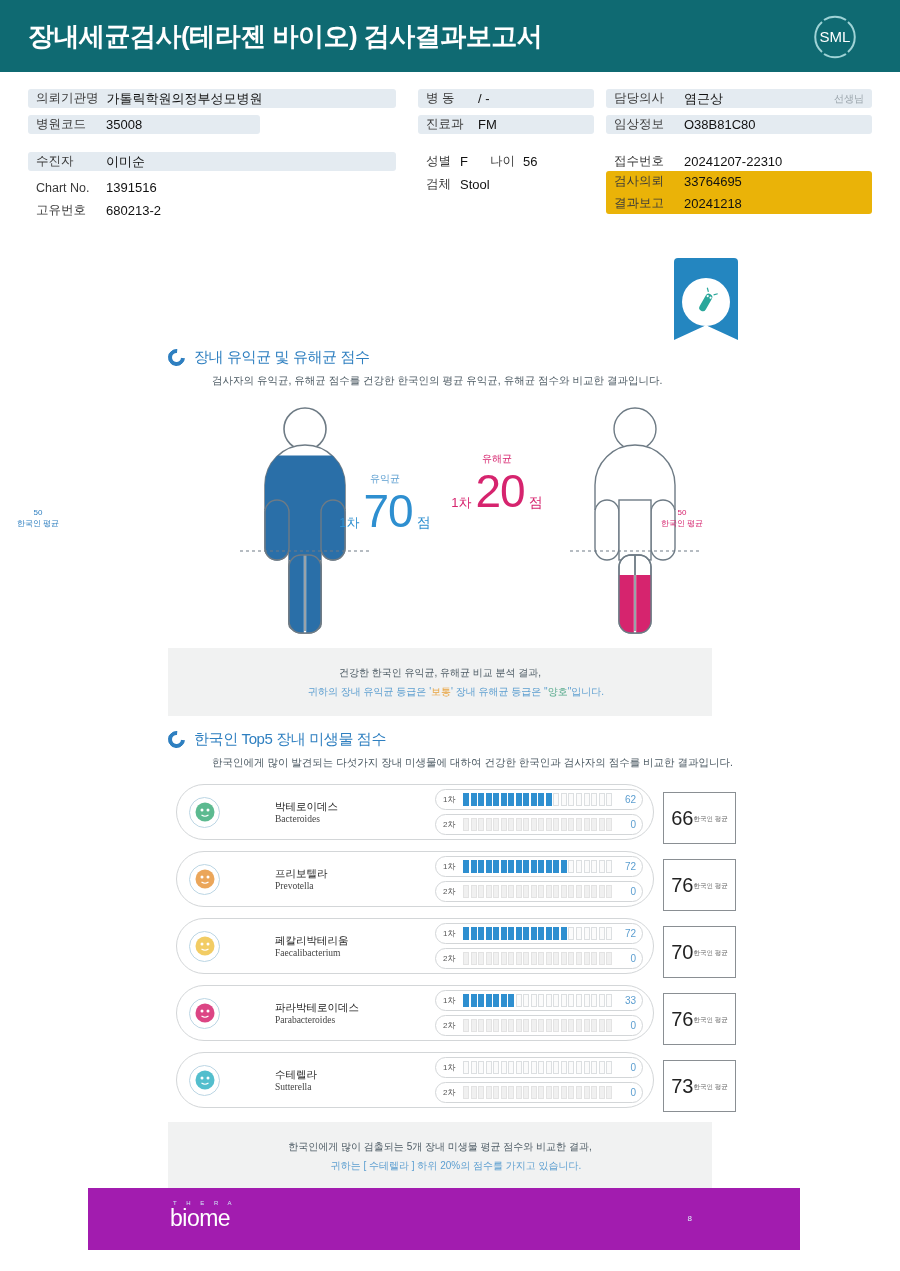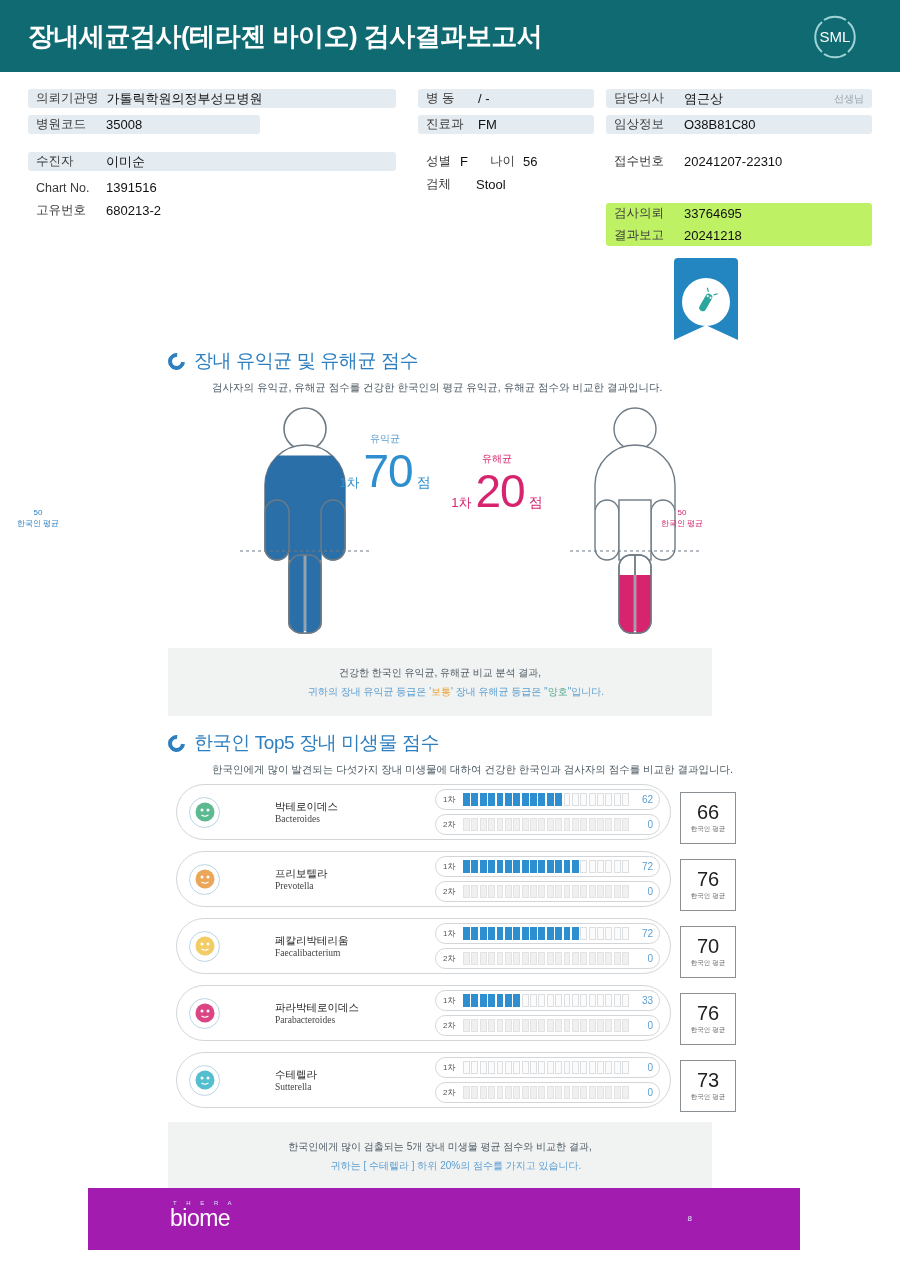--- a/index.html
+++ b/index.html
@@ -55,21 +55,21 @@
   }
   .plain .lbl { min-width: 62px; color: #3a3a3a; }
   .plain .val { color: #111; margin-left: 8px; font-size: 13px; }
 
   .col-a { position: absolute; left: 28px; top: 14px; width: 368px; }
   .col-b { position: absolute; left: 418px; top: 14px; width: 176px; }
   .col-c { position: absolute; left: 606px; top: 14px; width: 266px; }
   .gap { height: 7px; }
   .bigap { height: 18px; }
   .suffix { margin-left: auto; font-size: 10px; color: #9aa4ab; }
-  .block-bg { background: #bef264; border-radius: 3px; padding: 1px 0; margin-top: 32px; }
+  .block-bg { background: #eab308; border-radius: 3px; padding: 1px 0; }
 
   
   .badge {
     position: absolute; left: 674px; top: 258px;
     width: 64px; height: 82px;
     background: #2486c0;
     border-radius: 4px 4px 0 0;
     clip-path: polygon(0 0, 100% 0, 100% 100%, 50% 82%, 0 100%);
   }
   .badge-circle {
@@ -81,21 +81,21 @@
 
   
   .section-head { display: flex; align-items: center; gap: 9px; }
   .ring {
     width: 17px; height: 17px; border-radius: 50%;
     border: 4px solid #2e7fc0;
     border-right-color: transparent;
     transform: rotate(-40deg);
   }
   .section-title {
-    font-size: 19px; color: #2e7fc0; letter-spacing: -0.4px; text-align: right;
+    font-size: 15px; color: #2e7fc0; letter-spacing: -0.4px; text-align: right;
   }
   .section-sub {
     font-size: 10.5px; color: #4c5a63; margin: 7px 0 0 44px;
   }
 
   .sec1 { position: absolute; left: 168px; top: 348px; }
   .sec2 { position: absolute; left: 168px; top: 730px; }
 
   
   .figures { position: absolute; left: 170px; top: 405px; width: 560px; height: 235px; }
@@ -156,23 +156,23 @@
     padding: 0 6px 0 7px; background: #fff;
   }
   .bar-tag { font-size: 8px; color: #555; width: 16px; flex: none; }
   .seg-track { flex: 1; display: flex; gap: 1.5px; padding: 0 4px; }
   .seg { flex: 1; height: 13px; border: 1px solid #dcdfe1; background: #fbfbfb; }
   .seg.on { background: #2e8fd0; border-color: #2e8fd0; }
   .seg.empty-row { background: #f0f0f0; border-color: #e3e3e3; }
   .bar-val { font-size: 10px; color: #5c9ed0; width: 20px; text-align: right; flex: none; }
 
   .avg-box {
-    width: 56px; height: 52px; margin-left: 9px; flex: none;
+    width: 73px; height: 52px; margin-left: 9px; flex: none;
     border: 1px solid #8a8f93;
-    display: flex; flex-direction: column;
+    display: flex; flex-direction: row;
     align-items: center; justify-content: center; margin-top: 12px;
   }
   .avg-num { font-size: 20px; color: #222; line-height: 1; }
   .avg-cap { font-size: 6.5px; color: #666; margin-top: 3px; }
 
   
   .footer {
     position: absolute; left: 88px; top: 1188px;
     width: 712px; height: 62px;
     background: #a21caf;
@@ -249,21 +249,21 @@
     <div class="bigap"></div>
     <div class="plain">
       <span class="lbl" style="min-width:30px">성별</span>
       <span class="val" style="margin-left:4px">F</span>
       <span class="lbl" style="min-width:0;margin-left:22px">나이</span>
       <span class="val">56</span>
     </div>
     <div style="height:4px"></div>
     <div class="plain">
       <span class="lbl" style="min-width:30px">검체</span>
-      <span class="val" style="margin-left:20px">Stool</span>
+      <span class="val" style="margin-left:4px">Stool</span>
     </div>
   </div>
 
   <div class="col-c">
     <div class="pill">
       <span class="lbl">담당의사</span>
       <span class="val">염근상</span>
       <span class="suffix">선생님</span>
     </div>
     <div class="gap"></div>
@@ -374,21 +374,21 @@
 
 <div class="avg-label avg-left">
   <span>50</span><br>
   <span>한국인 평균</span>
 </div>
 <div class="avg-label avg-right">
   <span>50</span><br>
   <span>한국인 평균</span>
 </div>
 
-<div class="score-group" style="left:330px;top:432px;width:110px">
+<div class="score-group" style="left:330px;top:472px;width:110px">
   <div class="score-cap cap-blue">유익균</div>
   <div class="score-line">
     <span class="score-pre sc-blue">1차</span>
     <span class="score-num sc-blue">70</span>
     <span class="score-suf sc-blue">점</span>
   </div>
 </div>
 
 <div class="score-group" style="left:442px;top:452px;width:110px">
   <div class="score-cap cap-pink">유해균</div>

